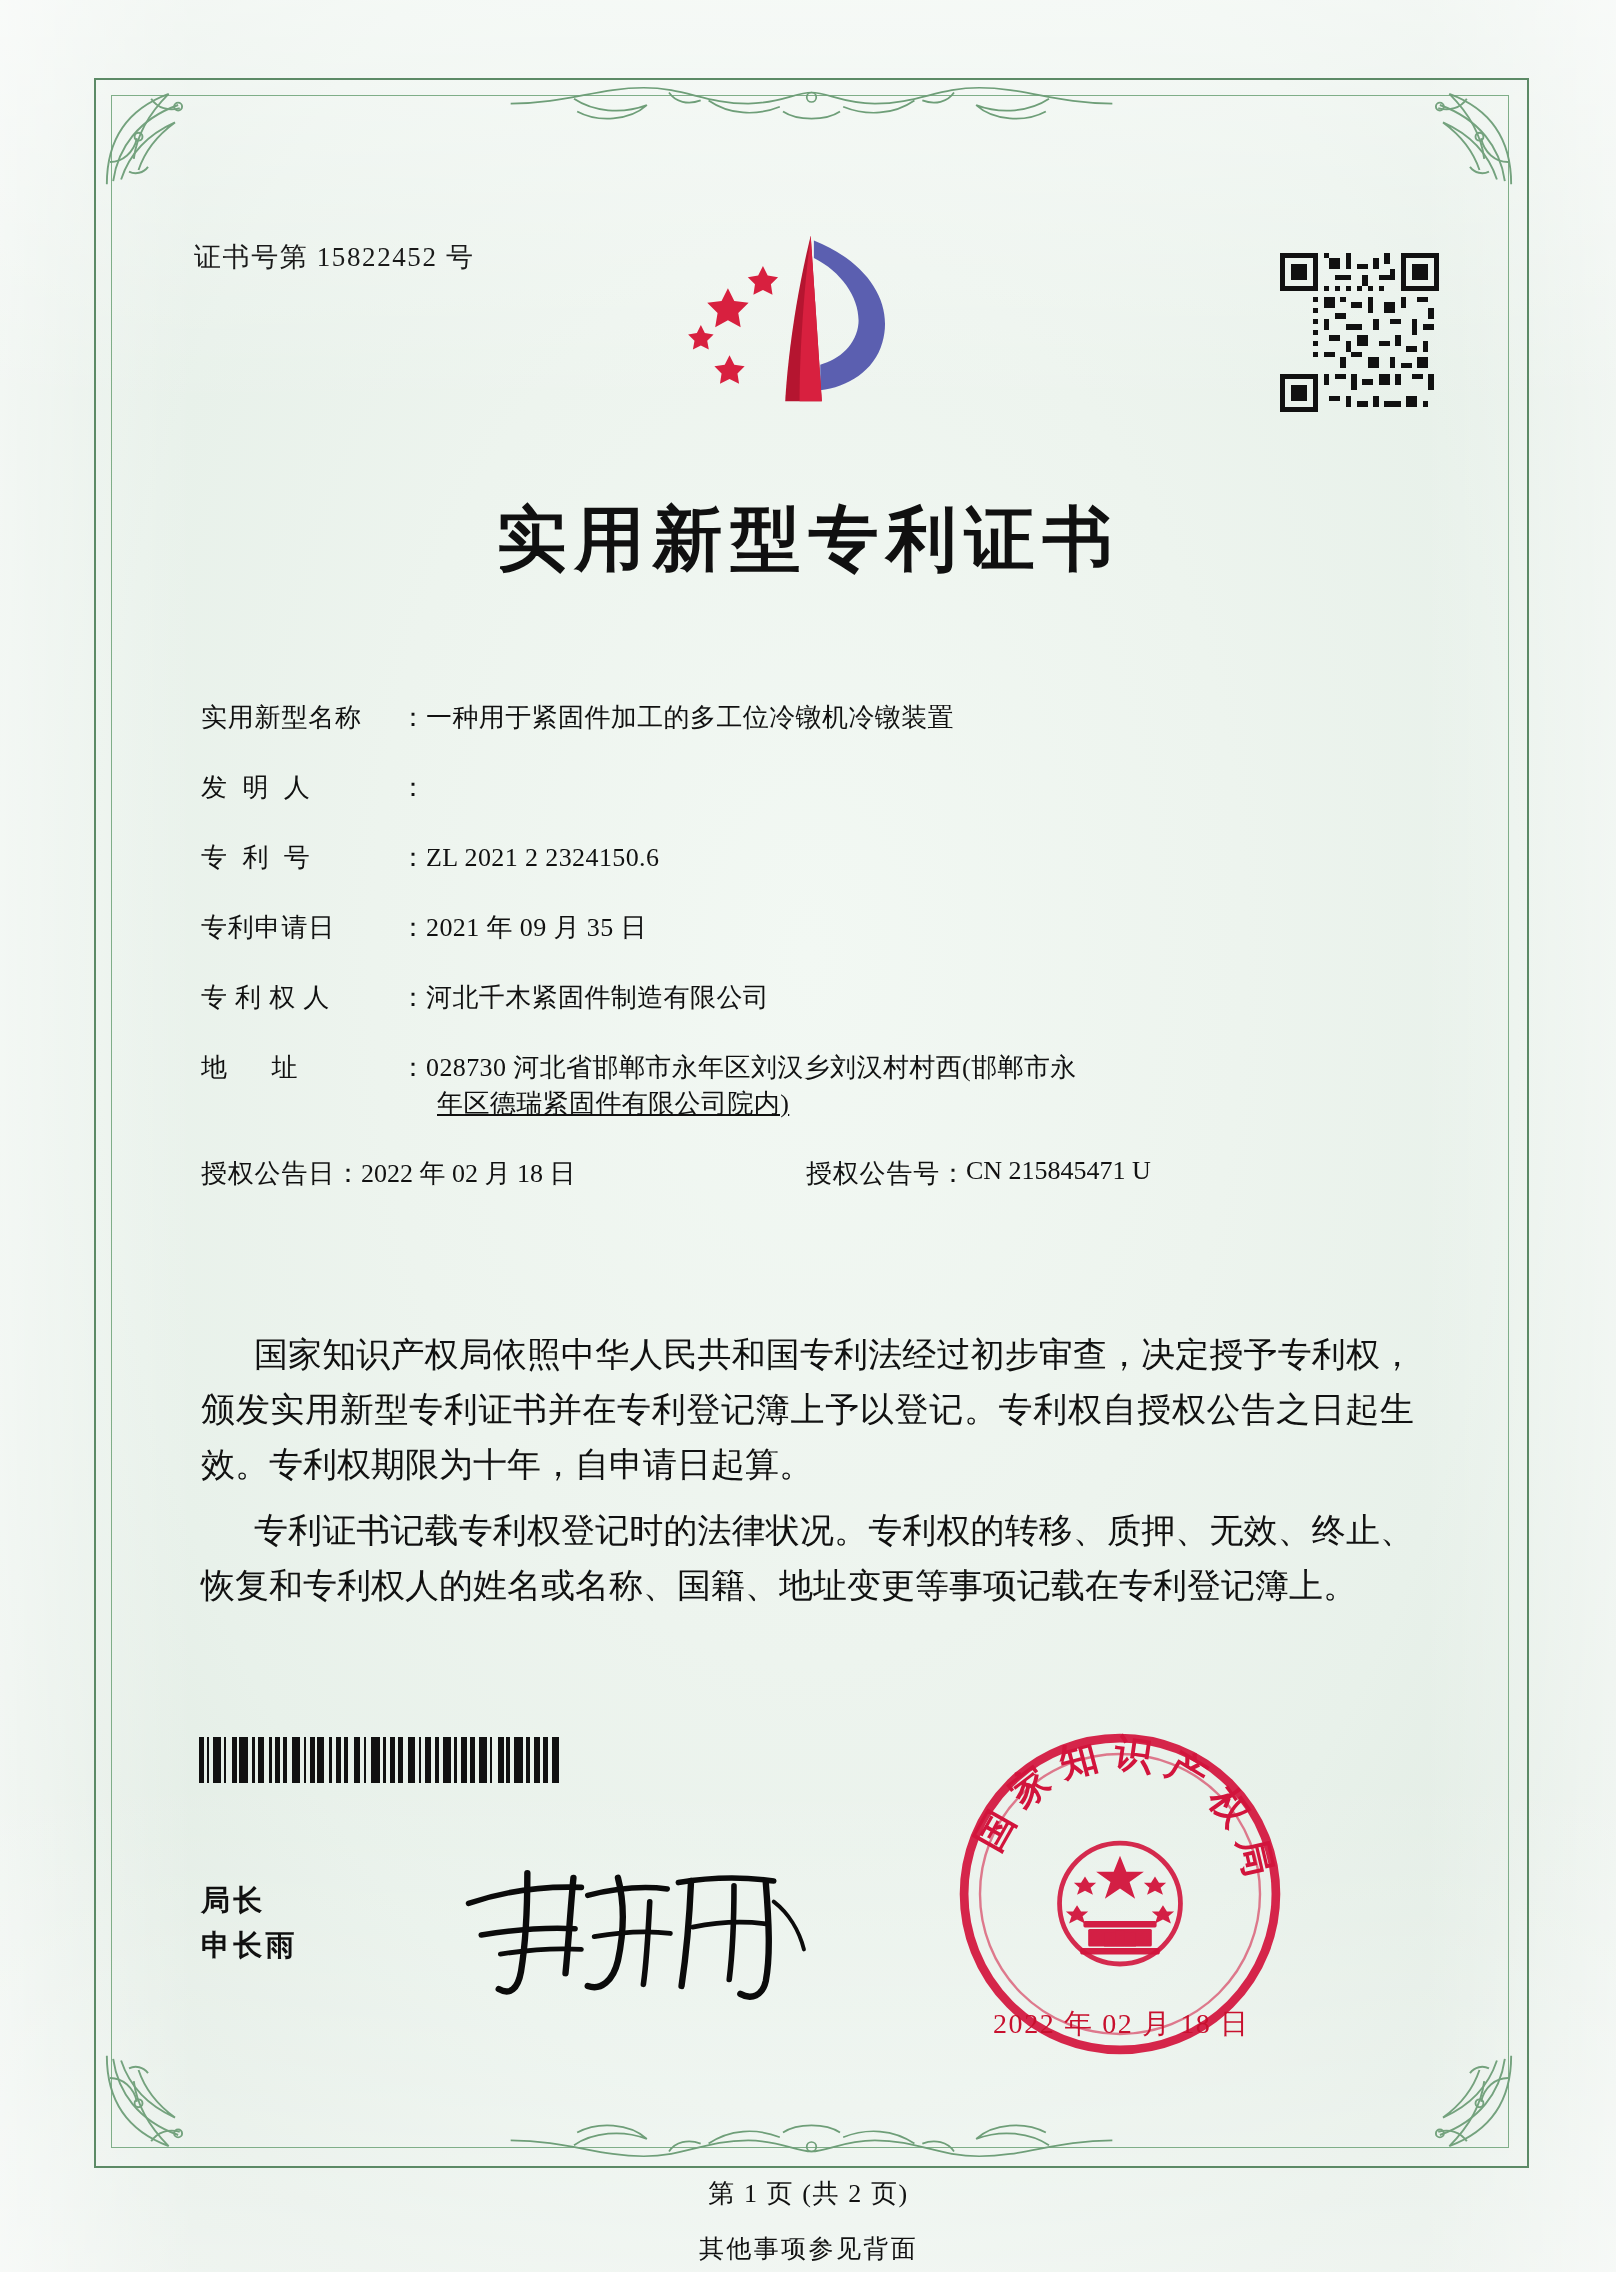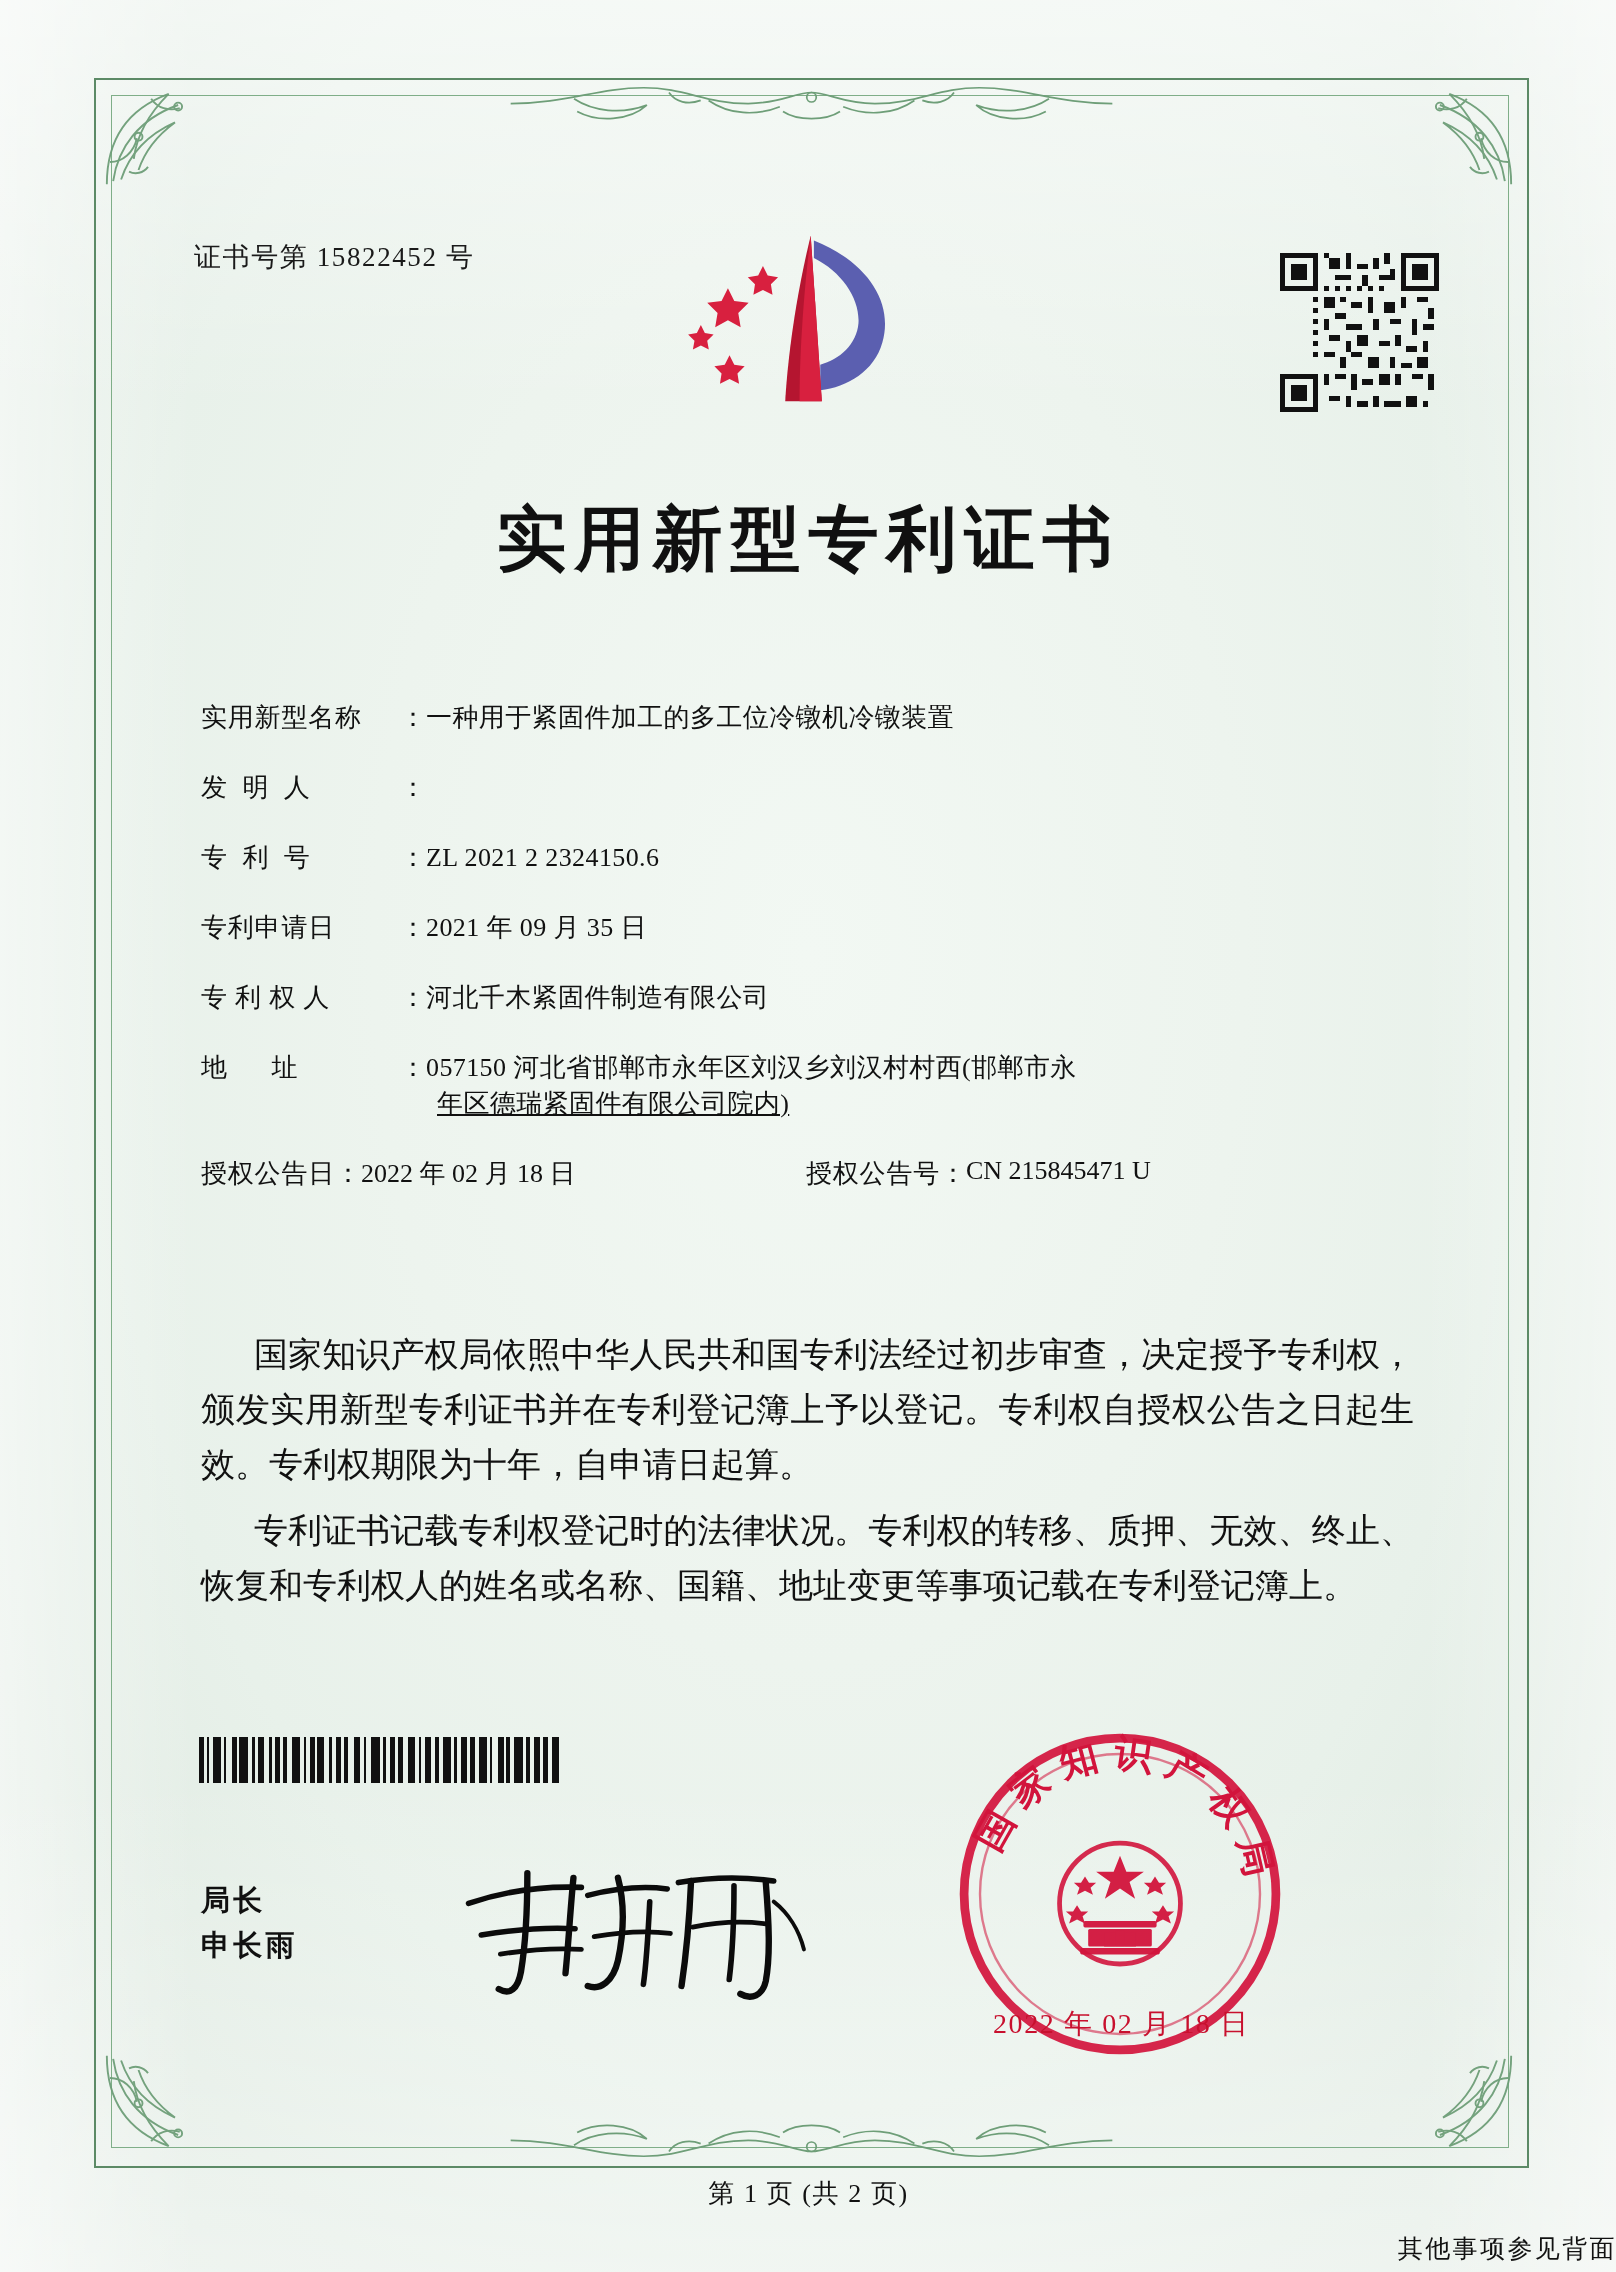--- a/index.html
+++ b/index.html
@@ -222,21 +222,21 @@
     width: 1617px;
     text-align: center;
     font-size: 26px;
     color: #111;
     letter-spacing: 1.6px;
   }
   .back-note {
     position: absolute;
     left: 0; top: 2232px;
     width: 1617px;
-    text-align: right;
+    text-align: center;
     font-size: 25px;
     color: #111;
     letter-spacing: 2.4px;
   }
 </style>
 </head>
 <body>
 
 <div class="page">
   <div class="paper-tint"></div>
@@ -459,21 +459,21 @@
     <div class="field-row">
       <span class="field-label">专 利 权 人</span>
       <span class="field-colon">：</span>
       <span class="field-value">河北千木紧固件制造有限公司</span>
     </div>
 
     <div class="field-row">
       <span class="field-label">地      址</span>
       <span class="field-colon">：</span>
       <span class="field-value">
-        <span>057150 河北省邯郸市永年区刘汉乡刘汉村村西(邯郸市永</span>
+        <span>028730 河北省邯郸市永年区刘汉乡刘汉村村西(邯郸市永</span>
         <span class="indent2">年区德瑞紧固件有限公司院内)</span>
       </span>
     </div>
 
     <div class="dual-row">
       <span class="dual-left">
         <span class="dual-label">授权公告日</span>
         <span>：</span>
         <span>2022 年 02 月 18 日</span>
       </span>

